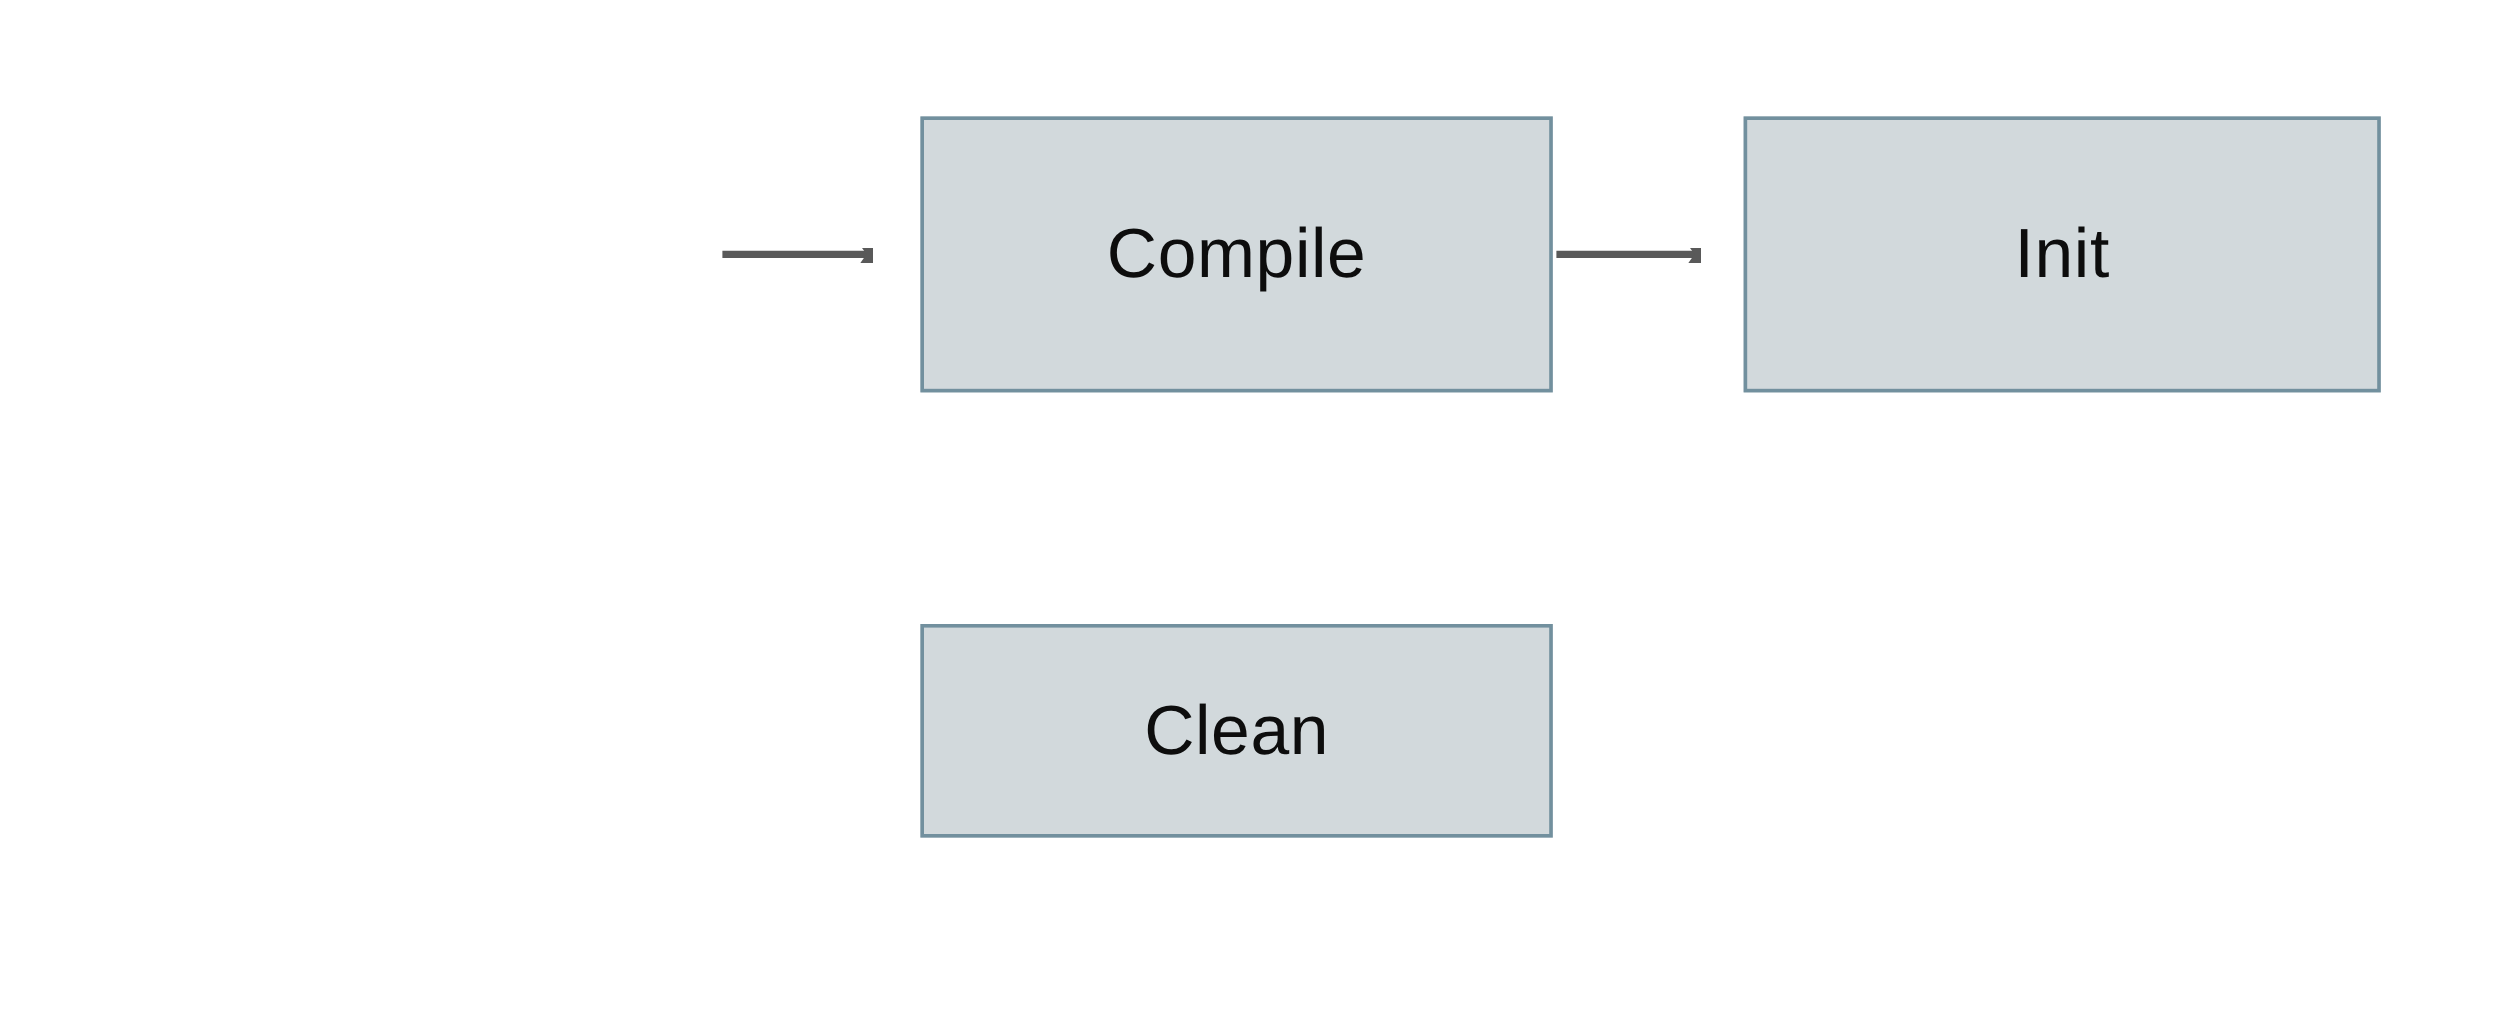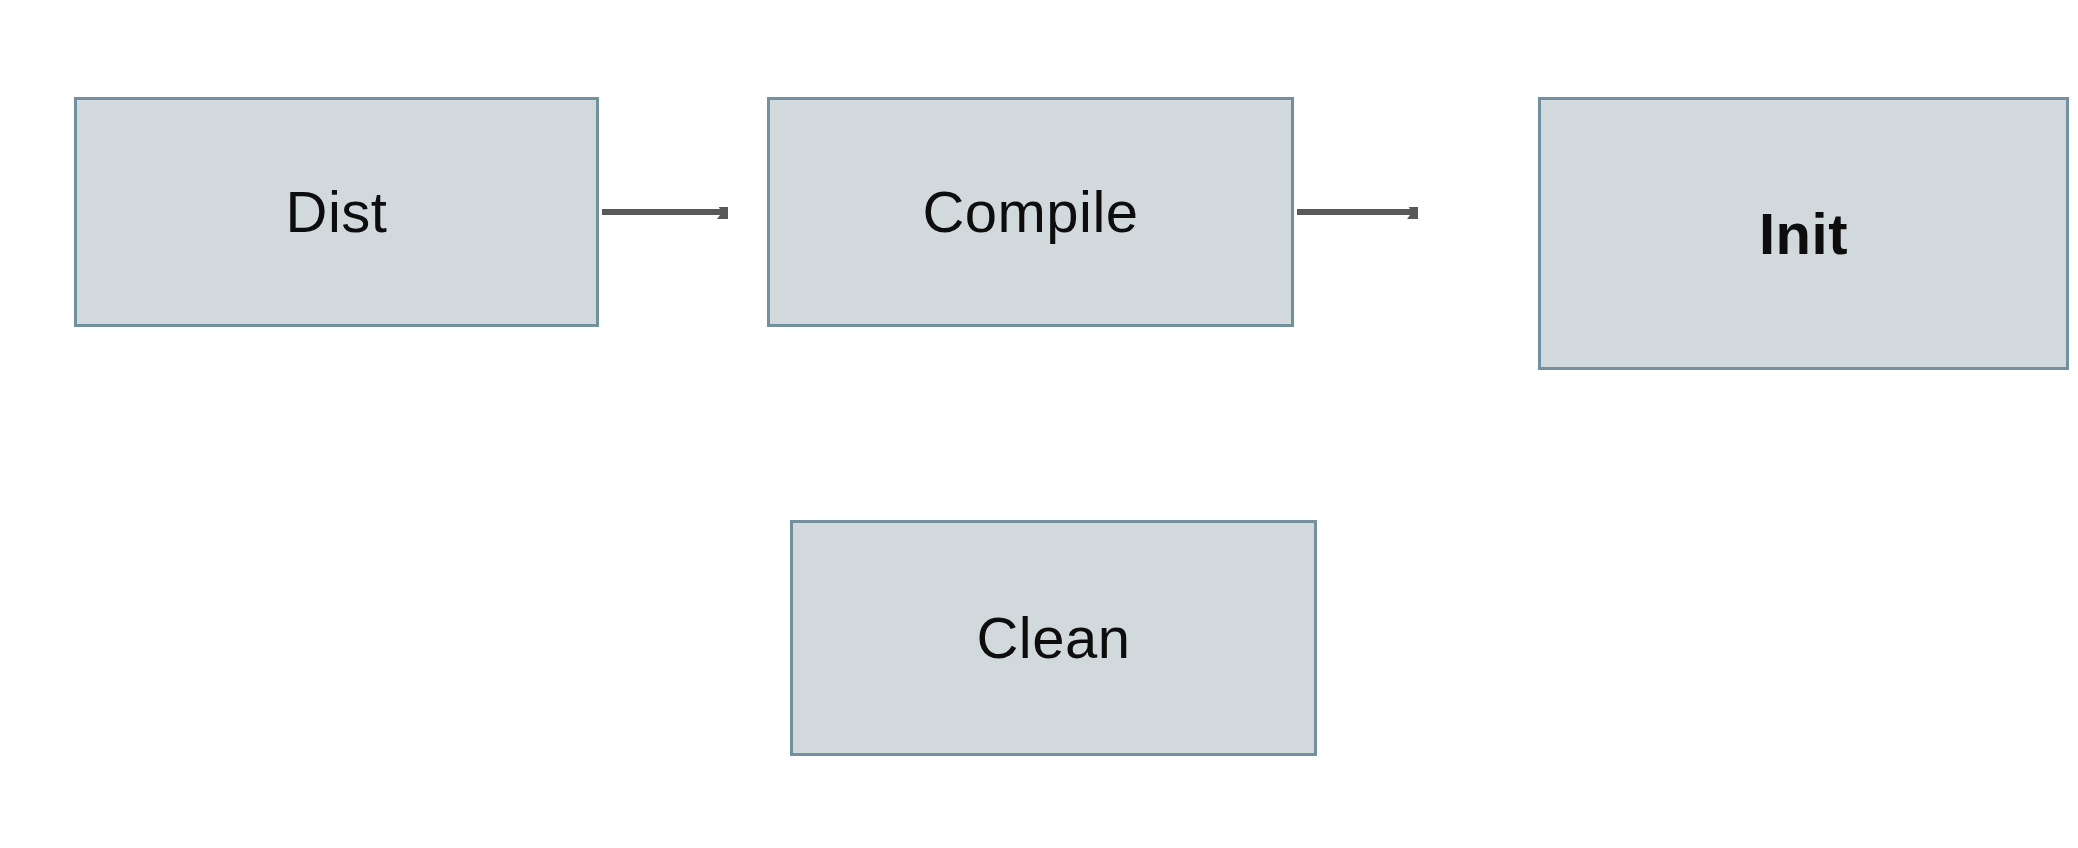--- a/index.html
+++ b/index.html
@@ -33,22 +33,22 @@
   }
   .node .label{
     font-size:58px;
     line-height:1;
     color:var(--text);
     letter-spacing:0.5px;
     user-select:none;
   }
   #node-dist   {left:74px;  top:97px;  width:525px; height:230px;}
   #node-compile{left:767px; top:97px;  width:527px; height:230px;justify-content:center;}
-  #node-init   {left:1538px;top:97px;  width:531px; height:273px;font-weight:bold;}
-  #node-clean  {left:790px; top:520px; width:527px; height:236px;}
+  #node-init   {left:1453px;top:97px;  width:531px; height:230px;}
+  #node-clean  {left:767px; top:520px; width:527px; height:178px;}
   .edges{
     position:absolute;
     left:0; top:0;
     width:2078px;
     height:848px;
     pointer-events:none;
   }
   .edges line{pointer-events:stroke;}
 </style>
 </head>
@@ -59,23 +59,20 @@
   <svg class="edges" width="2078" height="848" viewBox="0 0 2078 848" xmlns="http://www.w3.org/2000/svg">
     <defs>
       <marker id="stealth-arrowhead" markerWidth="13" markerHeight="12" refX="11.5" refY="5" orient="auto" markerUnits="userSpaceOnUse">
         <path d="M0,0 L12.5,5 L0,10 L3.6,5 Z" fill="var(--arrow)" transform="scale(3.4) translate(-1.35,-3.55)"></path>
       </marker>
     </defs>
     <line x1="602" y1="212" x2="726" y2="212" stroke="var(--arrow)" stroke-width="6" marker-end="url(#stealth-arrowhead)"></line>
     <line x1="1297" y1="212" x2="1416" y2="212" stroke="var(--arrow)" stroke-width="6" marker-end="url(#stealth-arrowhead)"></line>
   </svg>
 
-  <div class="node" id="node-dist">
-    <span class="label">Dist</span>
-  </div>
 
   <div class="node" id="node-compile">
     <span class="label">Compile</span>
   </div>
 
   <div class="node" id="node-init">
     <span class="label">Init</span>
   </div>
 
   <div class="node" id="node-clean">

